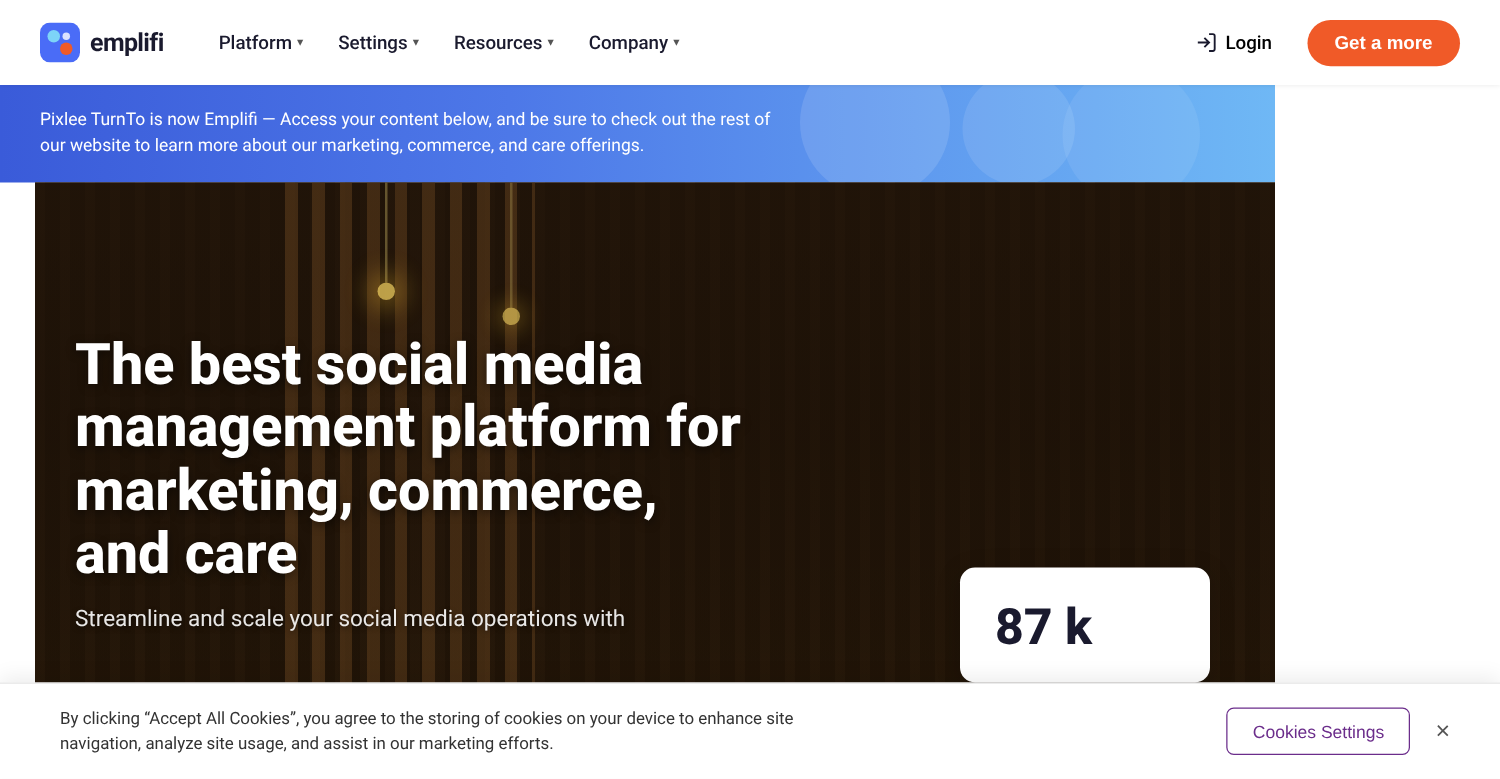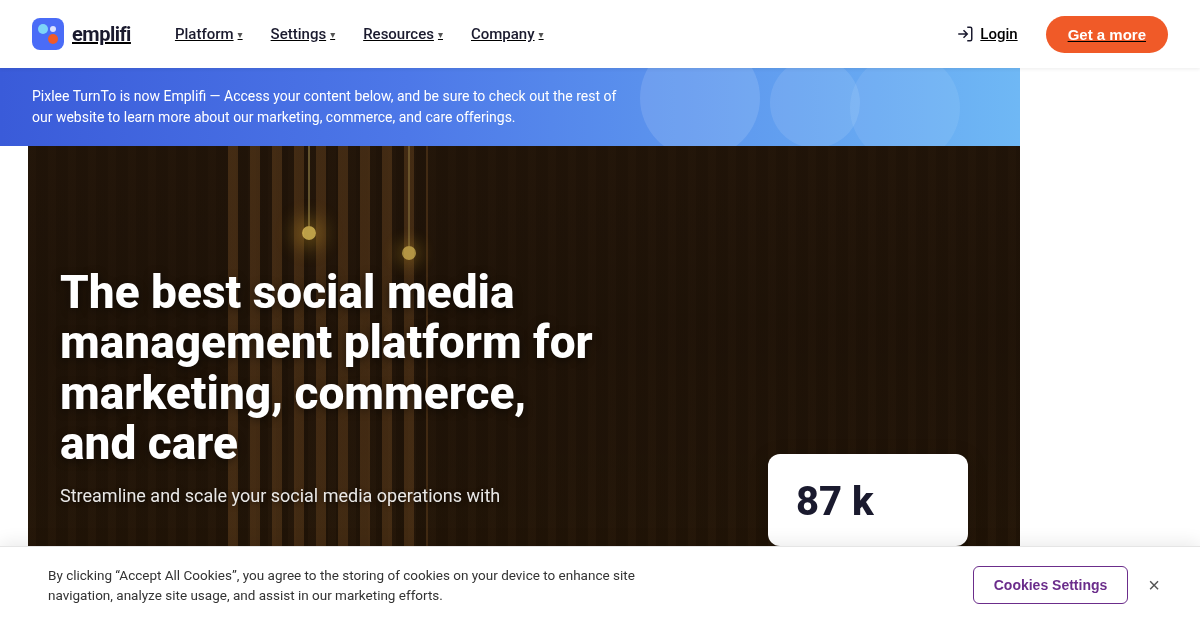--- a/index.html
+++ b/index.html
@@ -11,21 +11,20 @@
       top: 0;
       left: 0;
       width: 1200px;
       height: 68px;
       background: #fff;
       display: flex;
       align-items: center;
       padding: 0 32px;
       z-index: 100;
       box-shadow: 0 1px 4px rgba(0,0,0,0.08);
-      text-decoration: underline;
     }
     .logo {
       display: flex;
       align-items: center;
       gap: 8px;
       margin-right: 32px;
       text-decoration: none;
     }
     .logo-icon {
       width: 32px;
@@ -198,21 +197,21 @@
       align-items: center;
       gap: 12px;
       flex-shrink: 0;
     }
     .btn-cookie-settings {
       padding: 10px 20px;
       border: 1.5px solid #6b2d8b;
       background: #fff;
       color: #6b2d8b;
       font-size: 14px;
-      font-weight: 700;
+      font-weight: 400;
       border-radius: 6px;
       cursor: pointer;
       white-space: nowrap;
     }
     .btn-reject {
       padding: 10px 20px;
       border: none;
       background: #6b2d8b;
       color: #fff;
       font-size: 14px;

